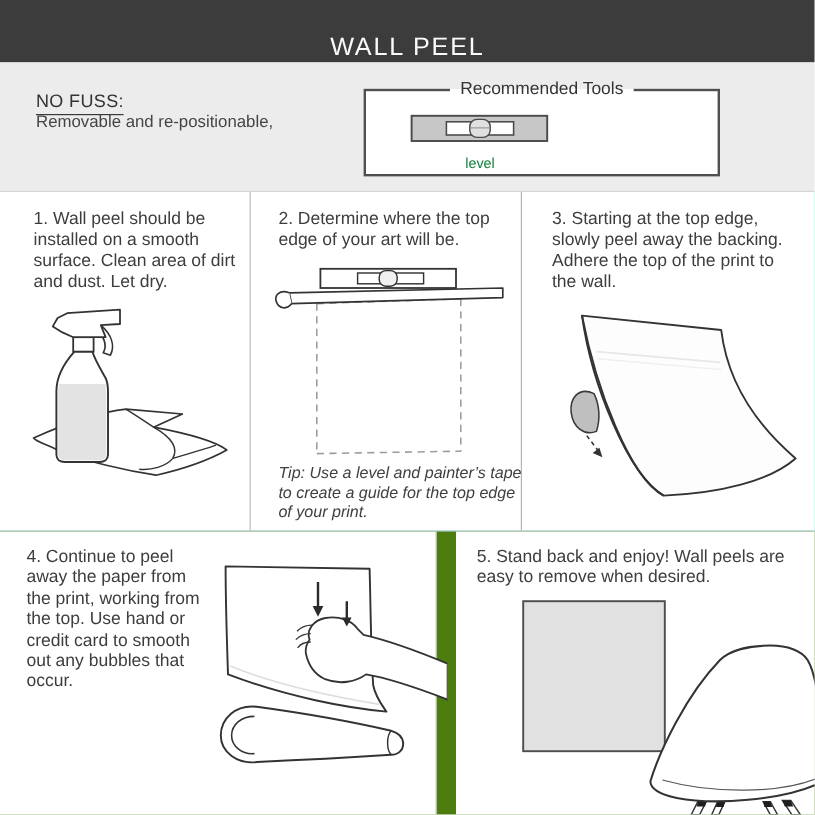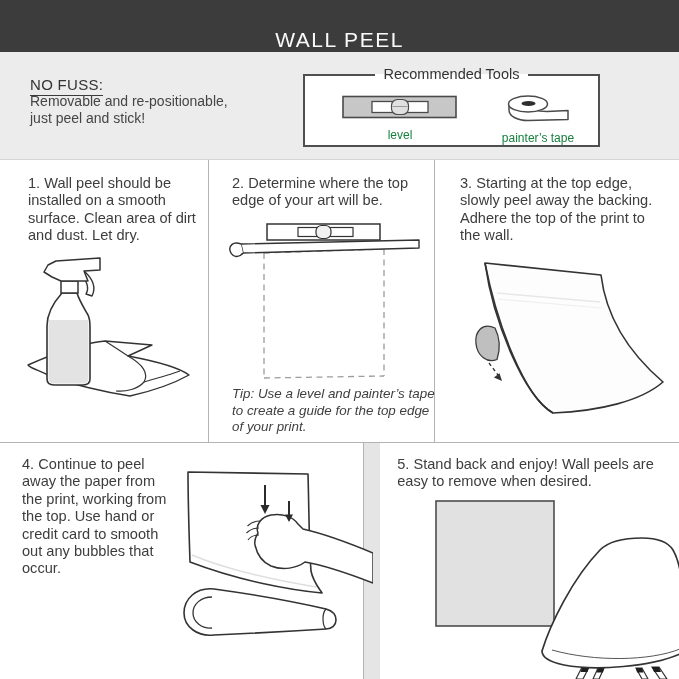--- a/index.html
+++ b/index.html
@@ -33,21 +33,21 @@
     padding:0 9px;font-size:14.5px;color:#333;white-space:nowrap;
     background:linear-gradient(to bottom,#ececec 50%,#ffffff 50%);
   }
   .tool-item{position:absolute;top:17px;text-align:center;}
   .tool-item.level{left:30px;width:130px;}
   .tool-item.tape{left:178px;width:110px;}
   .tool-label{font-size:12px;color:#15803d;margin-top:3px;}
   
   .row1{position:absolute;left:0;top:160px;width:679px;height:283px;display:flex;
         border-bottom:1px solid #b3b3b3;box-sizing:border-box;background:#5eead4;}
-  .row2{position:absolute;left:0;top:443px;width:679px;height:236px;display:flex;background:#e5e5e5;gap:16px;}
+  .row2{position:absolute;left:0;top:443px;width:679px;height:236px;display:flex;background:#4d7c0f;gap:16px;}
   .panel{position:relative;box-sizing:border-box;background:#fff;}
   .p1{width:209px;border-right:1px solid #b3b3b3;}
   .p2{width:226px;border-right:1px solid #b3b3b3;}
   .p3{width:244px;}
   .p4{width:373px;border-right:1px solid #b3b3b3;}
   .p5{width:306px;}
   .step-text{position:absolute;font-size:14.6px;line-height:17.4px;color:#3d3d3d;}
   .p1 .step-text{left:28px;top:15px;width:172px;}
   .p2 .step-text{left:23px;top:15px;width:200px;}
   .p3 .step-text{left:25px;top:15px;width:207px;}
@@ -63,44 +63,35 @@
 <div class="canvas">
 
   <div class="header">
     <div class="header-title">WALL PEEL</div>
   </div>
 
   <div class="intro">
     <div class="no-fuss">NO FUSS:</div>
     <div class="intro-body">
       <div>Removable and re-positionable,</div>
-      <div>just peel and stick!</div>
     </div>
 
     <div class="tools-box">
       <span class="tools-title">Recommended Tools</span>
 
       <div class="tool-item level">
         <svg width="118" height="28" viewBox="0 0 118 28">
           <rect x="2" y="3.5" width="113" height="21" fill="#c7c7c7" stroke="#4a4a4a" stroke-width="1.6"></rect>
           <rect x="31" y="8.5" width="56" height="11" fill="#ffffff" stroke="#4a4a4a" stroke-width="1.3"></rect>
           <rect x="50.5" y="6.5" width="17" height="15" rx="6" fill="#e0e0e0" stroke="#4a4a4a" stroke-width="1.2"></rect>
           <path d="M51.5 13.5 H66.5" stroke="#9b9b9b" stroke-width="1"></path>
         </svg>
         <div class="tool-label">level</div>
       </div>
 
-      <div class="tool-item tape">
-        <svg width="68" height="31" viewBox="0 0 68 31">
-          <path d="M5 12 L5 17 C5 23 13 27.5 24 27.5 L64 26.5 L64 17.5 L43 18.5 C32 18.5 24 15.5 20 12.5 Z" fill="#ffffff" stroke="#4a4a4a" stroke-width="1.5" stroke-linejoin="round"></path>
-          <ellipse cx="24" cy="11" rx="19.5" ry="8" fill="#ffffff" stroke="#4a4a4a" stroke-width="1.5"></ellipse>
-          <ellipse cx="24.5" cy="10.5" rx="7" ry="2.6" fill="#2e2e2e"></ellipse>
-        </svg>
-        <div class="tool-label">painter’s tape</div>
-      </div>
     </div>
   </div>
 
   <div class="row1">
 
     <div class="panel p1">
       <div class="step-text">1. Wall peel should be installed on a smooth surface. Clean area of dirt and dust. Let dry.</div>
       <svg class="illus" width="209" height="282" viewBox="0 0 209 282">
 
         <path d="M28 205 C55 193 85 183 105 181 L152 185 L128 196 C160 202 181 209 189 215

